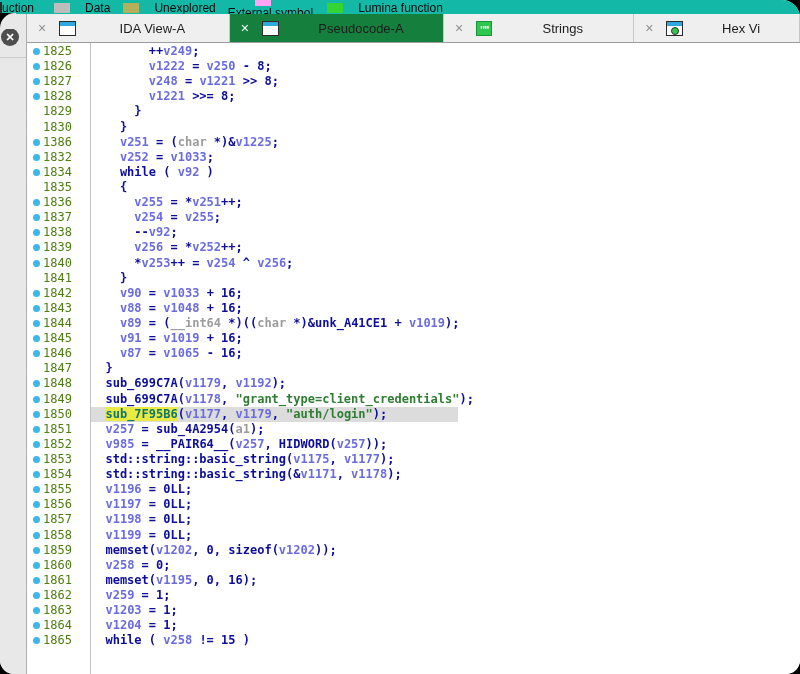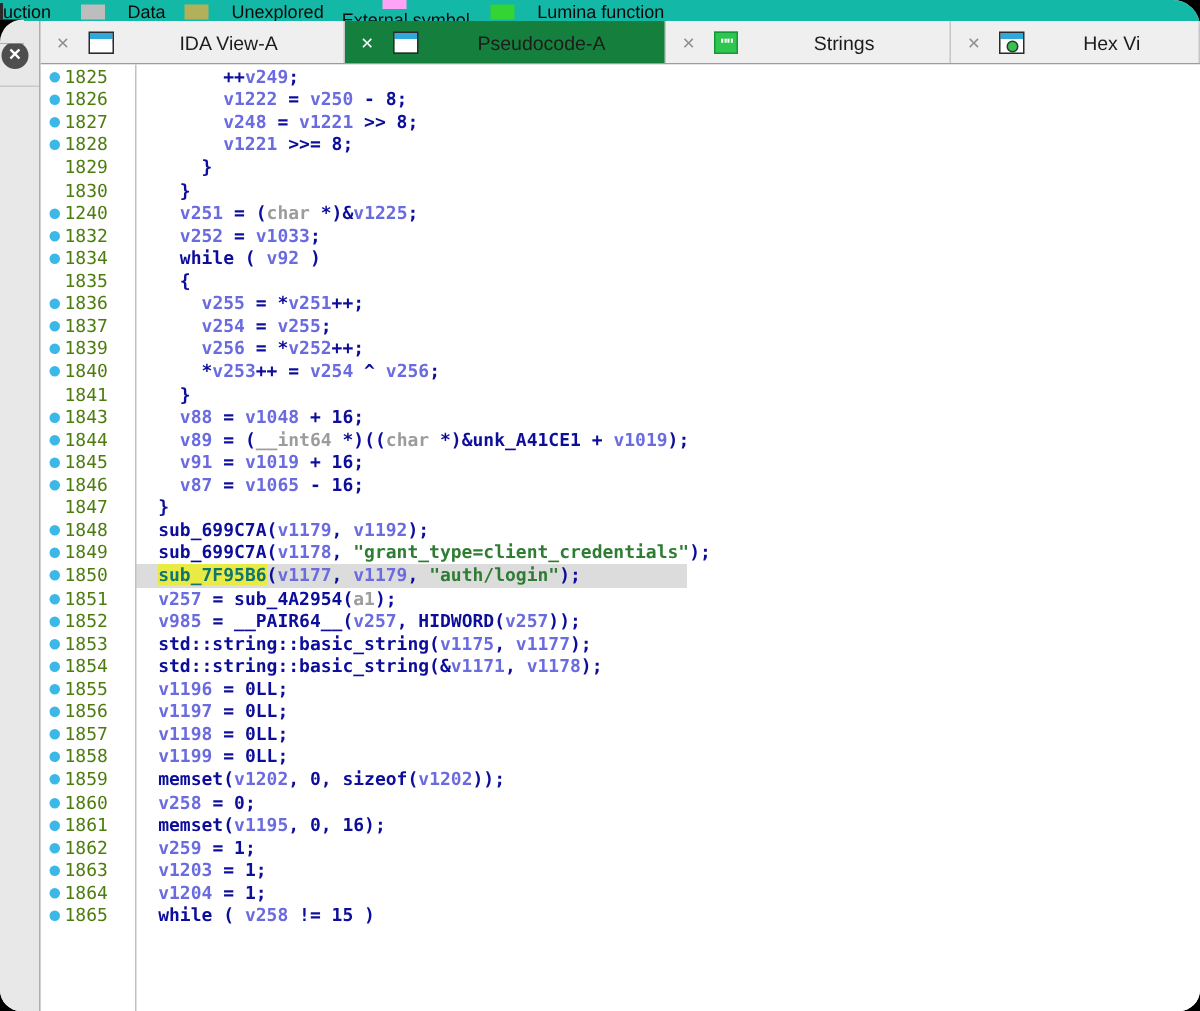--- a/index.html
+++ b/index.html
@@ -128,29 +128,31 @@
         </div>
 
       <div class="content">
         <div class="rows">
             <div class="row"><span class="dotcell"><span class="bp-dot"></span></span><span class="numcell">1825</span><span class="textcell"><span class="tok-p">        ++</span><span class="tok-v">v249</span><span class="tok-p">;</span></span></div>
             <div class="row"><span class="dotcell"><span class="bp-dot"></span></span><span class="numcell">1826</span><span class="textcell"><span class="tok-p">        </span><span class="tok-v">v1222</span><span class="tok-p"> = </span><span class="tok-v">v250</span><span class="tok-p"> - 8;</span></span></div>
             <div class="row"><span class="dotcell"><span class="bp-dot"></span></span><span class="numcell">1827</span><span class="textcell"><span class="tok-p">        </span><span class="tok-v">v248</span><span class="tok-p"> = </span><span class="tok-v">v1221</span><span class="tok-p"> &gt;&gt; 8;</span></span></div>
             <div class="row"><span class="dotcell"><span class="bp-dot"></span></span><span class="numcell">1828</span><span class="textcell"><span class="tok-p">        </span><span class="tok-v">v1221</span><span class="tok-p"> &gt;&gt;= 8;</span></span></div>
             <div class="row"><span class="dotcell"></span><span class="numcell">1829</span><span class="textcell"><span class="tok-p">      }</span></span></div>
             <div class="row"><span class="dotcell"></span><span class="numcell">1830</span><span class="textcell"><span class="tok-p">    }</span></span></div>
-            <div class="row"><span class="dotcell"><span class="bp-dot"></span></span><span class="numcell">1240</span><span class="textcell"><span class="tok-p">    </span><span class="tok-v">v251</span><span class="tok-p"> = (</span><span class="tok-t">char</span><span class="tok-p"> *)&amp;</span><span class="tok-v">v1225</span><span class="tok-p">;</span></span></div>
+            <div class="row"><span class="dotcell"><span class="bp-dot"></span></span><span class="numcell">1386</span><span class="textcell"><span class="tok-p">    </span><span class="tok-v">v251</span><span class="tok-p"> = (</span><span class="tok-t">char</span><span class="tok-p"> *)&amp;</span><span class="tok-v">v1225</span><span class="tok-p">;</span></span></div>
             <div class="row"><span class="dotcell"><span class="bp-dot"></span></span><span class="numcell">1832</span><span class="textcell"><span class="tok-p">    </span><span class="tok-v">v252</span><span class="tok-p"> = </span><span class="tok-v">v1033</span><span class="tok-p">;</span></span></div>
             <div class="row"><span class="dotcell"><span class="bp-dot"></span></span><span class="numcell">1834</span><span class="textcell"><span class="tok-p">    while ( </span><span class="tok-v">v92</span><span class="tok-p"> )</span></span></div>
             <div class="row"><span class="dotcell"></span><span class="numcell">1835</span><span class="textcell"><span class="tok-p">    {</span></span></div>
             <div class="row"><span class="dotcell"><span class="bp-dot"></span></span><span class="numcell">1836</span><span class="textcell"><span class="tok-p">      </span><span class="tok-v">v255</span><span class="tok-p"> = *</span><span class="tok-v">v251</span><span class="tok-p">++;</span></span></div>
             <div class="row"><span class="dotcell"><span class="bp-dot"></span></span><span class="numcell">1837</span><span class="textcell"><span class="tok-p">      </span><span class="tok-v">v254</span><span class="tok-p"> = </span><span class="tok-v">v255</span><span class="tok-p">;</span></span></div>
+            <div class="row"><span class="dotcell"><span class="bp-dot"></span></span><span class="numcell">1838</span><span class="textcell"><span class="tok-p">      --</span><span class="tok-v">v92</span><span class="tok-p">;</span></span></div>
             <div class="row"><span class="dotcell"><span class="bp-dot"></span></span><span class="numcell">1839</span><span class="textcell"><span class="tok-p">      </span><span class="tok-v">v256</span><span class="tok-p"> = *</span><span class="tok-v">v252</span><span class="tok-p">++;</span></span></div>
             <div class="row"><span class="dotcell"><span class="bp-dot"></span></span><span class="numcell">1840</span><span class="textcell"><span class="tok-p">      *</span><span class="tok-v">v253</span><span class="tok-p">++ = </span><span class="tok-v">v254</span><span class="tok-p"> ^ </span><span class="tok-v">v256</span><span class="tok-p">;</span></span></div>
             <div class="row"><span class="dotcell"></span><span class="numcell">1841</span><span class="textcell"><span class="tok-p">    }</span></span></div>
+            <div class="row"><span class="dotcell"><span class="bp-dot"></span></span><span class="numcell">1842</span><span class="textcell"><span class="tok-p">    </span><span class="tok-v">v90</span><span class="tok-p"> = </span><span class="tok-v">v1033</span><span class="tok-p"> + 16;</span></span></div>
             <div class="row"><span class="dotcell"><span class="bp-dot"></span></span><span class="numcell">1843</span><span class="textcell"><span class="tok-p">    </span><span class="tok-v">v88</span><span class="tok-p"> = </span><span class="tok-v">v1048</span><span class="tok-p"> + 16;</span></span></div>
             <div class="row"><span class="dotcell"><span class="bp-dot"></span></span><span class="numcell">1844</span><span class="textcell"><span class="tok-p">    </span><span class="tok-v">v89</span><span class="tok-p"> = (</span><span class="tok-t">__int64</span><span class="tok-p"> *)((</span><span class="tok-t">char</span><span class="tok-p"> *)&amp;unk_A41CE1 + </span><span class="tok-v">v1019</span><span class="tok-p">);</span></span></div>
             <div class="row"><span class="dotcell"><span class="bp-dot"></span></span><span class="numcell">1845</span><span class="textcell"><span class="tok-p">    </span><span class="tok-v">v91</span><span class="tok-p"> = </span><span class="tok-v">v1019</span><span class="tok-p"> + 16;</span></span></div>
             <div class="row"><span class="dotcell"><span class="bp-dot"></span></span><span class="numcell">1846</span><span class="textcell"><span class="tok-p">    </span><span class="tok-v">v87</span><span class="tok-p"> = </span><span class="tok-v">v1065</span><span class="tok-p"> - 16;</span></span></div>
             <div class="row"><span class="dotcell"></span><span class="numcell">1847</span><span class="textcell"><span class="tok-p">  }</span></span></div>
             <div class="row"><span class="dotcell"><span class="bp-dot"></span></span><span class="numcell">1848</span><span class="textcell"><span class="tok-p">  sub_699C7A(</span><span class="tok-v">v1179</span><span class="tok-p">, </span><span class="tok-v">v1192</span><span class="tok-p">);</span></span></div>
             <div class="row"><span class="dotcell"><span class="bp-dot"></span></span><span class="numcell">1849</span><span class="textcell"><span class="tok-p">  sub_699C7A(</span><span class="tok-v">v1178</span><span class="tok-p">, </span><span class="tok-s">"grant_type=client_credentials"</span><span class="tok-p">);</span></span></div>
             <div class="row current"><span class="dotcell"><span class="bp-dot"></span></span><span class="numcell">1850</span><span class="textcell"><span class="tok-p">  </span><span class="tok-y">sub_7F95B6</span><span class="tok-p">(</span><span class="tok-v">v1177</span><span class="tok-p">, </span><span class="tok-v">v1179</span><span class="tok-p">, </span><span class="tok-s">"auth/login"</span><span class="tok-p">);</span></span></div>
             <div class="row"><span class="dotcell"><span class="bp-dot"></span></span><span class="numcell">1851</span><span class="textcell"><span class="tok-p">  </span><span class="tok-v">v257</span><span class="tok-p"> = sub_4A2954(</span><span class="tok-t">a1</span><span class="tok-p">);</span></span></div>
             <div class="row"><span class="dotcell"><span class="bp-dot"></span></span><span class="numcell">1852</span><span class="textcell"><span class="tok-p">  </span><span class="tok-v">v985</span><span class="tok-p"> = __PAIR64__(</span><span class="tok-v">v257</span><span class="tok-p">, HIDWORD(</span><span class="tok-v">v257</span><span class="tok-p">));</span></span></div>

